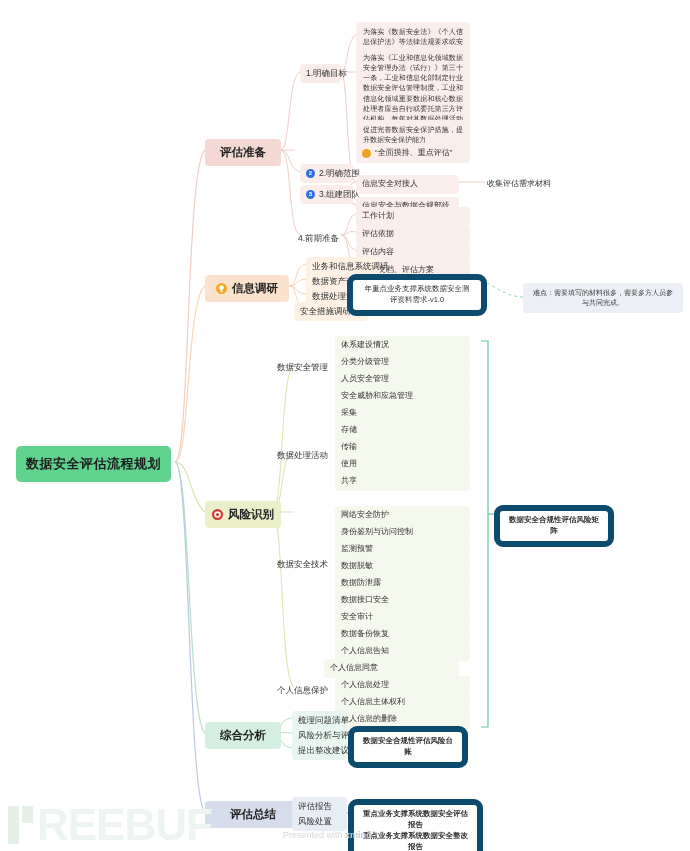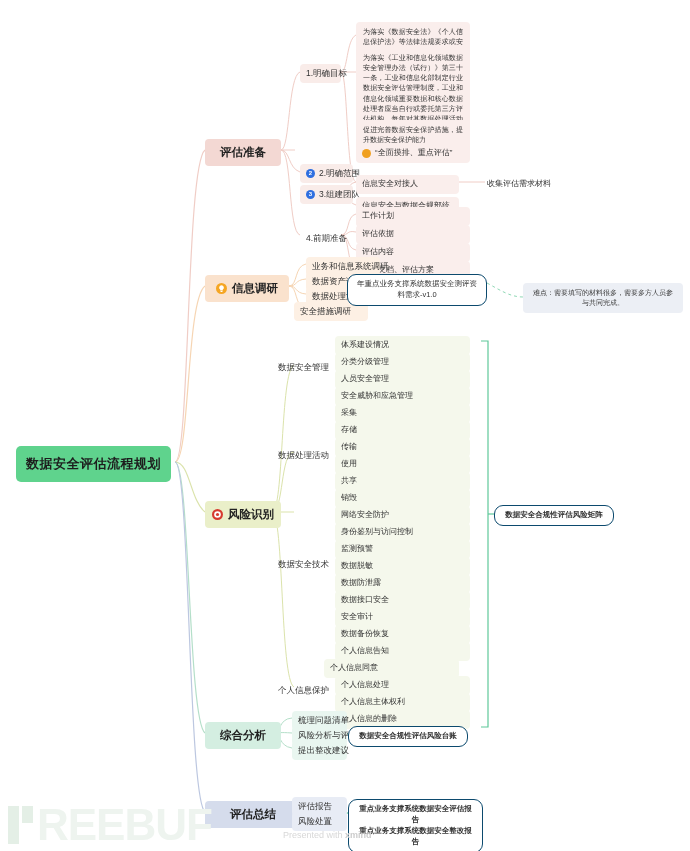--- a/index.html
+++ b/index.html
@@ -57,21 +57,21 @@
     white-space:nowrap;
     line-height:1.3;
     display:flex;
     align-items:center;
     gap:4px;
   }
   .sub.pink{background:#f9ece9;}
   .sub.orange{background:#fdf0e4;}
   .sub.teal{background:#e9f6f0;}
   .sub.blue{background:#e8ecf5;}
-  .sub.plain{background:transparent;}
+  .sub.plain{background:transparent;justify-content:flex-end;}
 
   .leaf{
     font-size:8px;
     border-radius:4px;
     padding:4px 6px;
     line-height:1.35;
     box-sizing:border-box;
   }
   .leaf.pink{background:#faeeec;}
   .leaf.greenish{background:#f5f8ec;}
@@ -81,21 +81,21 @@
     line-height:1.45;
     padding:5px 7px;
     border-radius:4px;
     background:#faeeec;
     box-sizing:border-box;
     text-align:justify;
   }
 
   .callout{
     font-size:7.5px;
-    border:1px solid #0c4a6e;
+    border:6px solid #0c4a6e;
     border-radius:9px;
     padding:4px 8px;
     background:#ffffff;
     color:#333;
     line-height:1.45;
     box-sizing:border-box;
     text-align:center;
     font-weight:bold;
   }
   .callout.thin{font-weight:normal;}
@@ -275,21 +275,20 @@
   <div class="node leaf greenish" style="left:335px;top:353px;width:135px;">分类分级管理</div>
   <div class="node leaf greenish" style="left:335px;top:370px;width:135px;">人员安全管理</div>
   <div class="node leaf greenish" style="left:335px;top:387px;width:135px;">安全威胁和应急管理</div>
 
   <div class="node sub plain" style="left:272px;top:446px;width:62px;">数据处理活动</div>
   <div class="node leaf greenish" style="left:335px;top:404px;width:135px;">采集</div>
   <div class="node leaf greenish" style="left:335px;top:421px;width:135px;">存储</div>
   <div class="node leaf greenish" style="left:335px;top:438px;width:135px;">传输</div>
   <div class="node leaf greenish" style="left:335px;top:455px;width:135px;">使用</div>
   <div class="node leaf greenish" style="left:335px;top:472px;width:135px;">共享</div>
-  <div class="node leaf greenish" style="left:335px;top:489px;width:135px;">销毁</div>
 
   <div class="node sub plain" style="left:272px;top:555px;width:62px;">数据安全技术</div>
   <div class="node leaf greenish" style="left:335px;top:506px;width:135px;">网络安全防护</div>
   <div class="node leaf greenish" style="left:335px;top:523px;width:135px;">身份鉴别与访问控制</div>
   <div class="node leaf greenish" style="left:335px;top:540px;width:135px;">监测预警</div>
   <div class="node leaf greenish" style="left:335px;top:557px;width:135px;">数据脱敏</div>
   <div class="node leaf greenish" style="left:335px;top:574px;width:135px;">数据防泄露</div>
   <div class="node leaf greenish" style="left:335px;top:591px;width:135px;">数据接口安全</div>
   <div class="node leaf greenish" style="left:335px;top:608px;width:135px;">安全审计</div>
   <div class="node leaf greenish" style="left:335px;top:625px;width:135px;">数据备份恢复</div>

